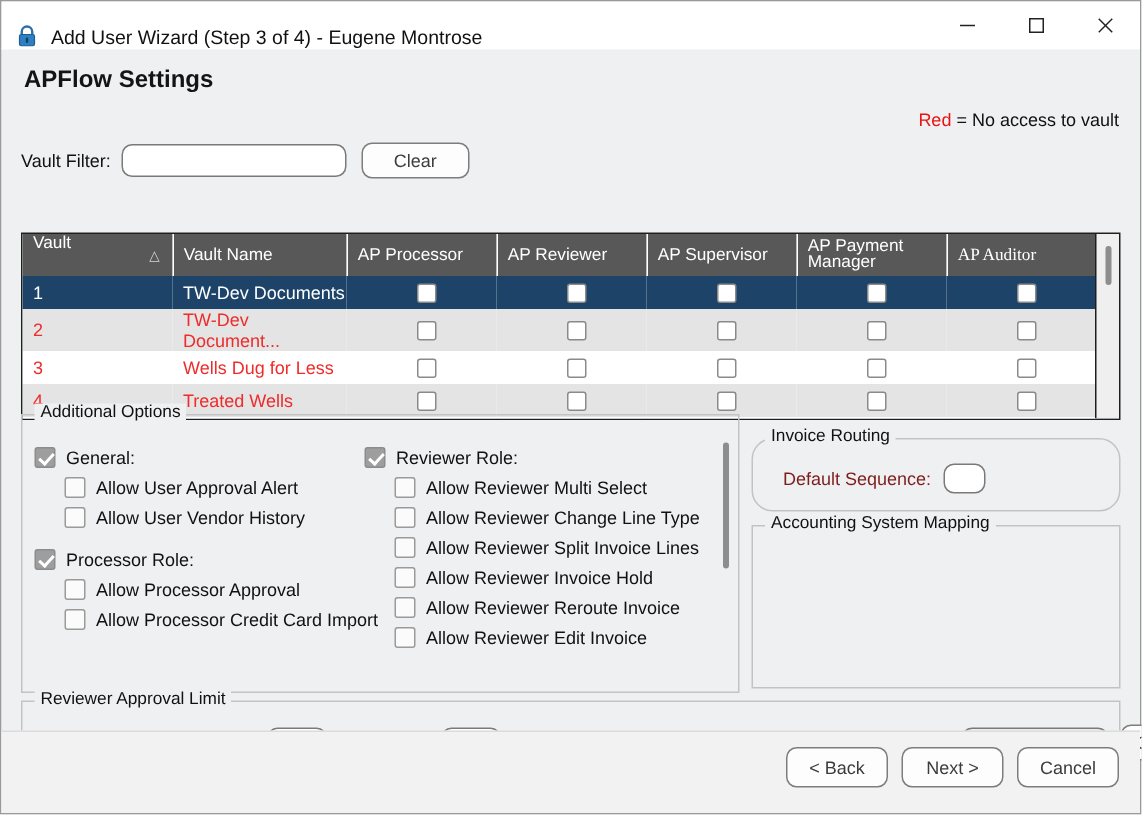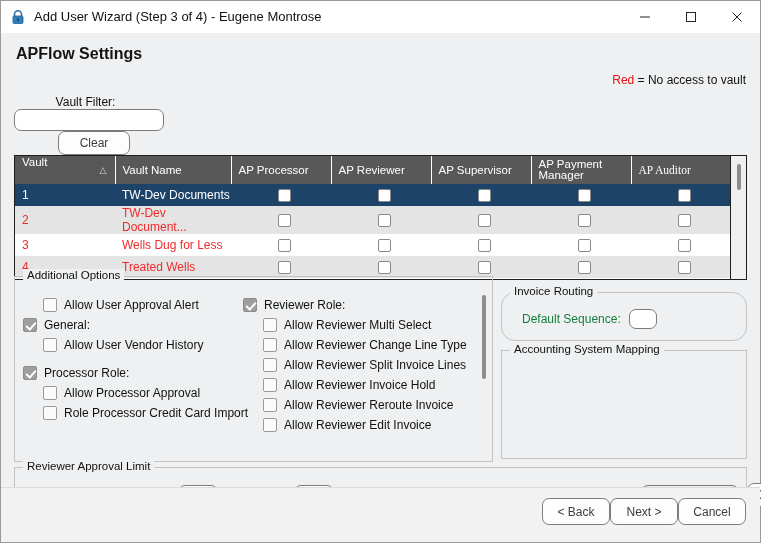--- a/index.html
+++ b/index.html
@@ -24,21 +24,21 @@
     background: #eef0f1;
     display: flex;
     flex-direction: column;
   }
 
   
   .titlebar {
     height: 31px;
     background: #ffffff;
     display: flex;
-    align-items: center;
+    align-items: flex-end;
     flex: 0 0 auto;
     border-bottom: 1px solid #ffffff;
   }
   .title-icon {
     width: 16px;
     height: 16px;
     margin-left: 9px;
     margin-right: 8px;
     flex: 0 0 auto;
   }
@@ -86,21 +86,20 @@
   }
   .legend .red { color: #e81313; }
 
   
   .filter-row {
     position: absolute;
     left: 13px;
     top: 62px;
     display: flex;
     align-items: center;
-    flex-direction: column;
   }
   .filter-label {
     font-size: 12px;
     margin-right: 7px;
     color: #111;
   }
   .tx {
     box-sizing: border-box;
     border: 1px solid #7a7a7a;
     border-radius: 7px;
@@ -290,21 +289,21 @@
     border-radius: 2px;
   }
 
   
   .row-inline {
     position: absolute;
     display: flex;
     align-items: center;
   }
   #inv-row { left: 20px; top: 16px; }
-  .lbl-plain { font-size: 12px; color: #15803d; white-space: nowrap; }
+  .lbl-plain { font-size: 12px; color: #7f1d1d; white-space: nowrap; }
   .seq-input { width: 28px; height: 20px; margin-left: 8px; }
 
   
   #rev-row { left: 8px; top: 15px; }
   #rev-row .lbl-plain { margin-right: 6px; }
   .small-input { width: 40px; height: 20px; margin: 0 10px 0 2px; }
   .amount-input {
     width: 98px;
     height: 21px;
     margin-left: 8px;
@@ -321,20 +320,21 @@
     bottom: 0;
     height: 54px;
     background: #f2f2f2;
     border-top: 1px solid #dcdcdc;
   }
   .footer-btns {
     position: absolute;
     right: 14px;
     top: 10px;
     display: flex;
+    gap: 9px;
     padding-left: 8px;
   }
   .foot-btn { width: 68px; height: 27px; }
 </style>
 </head>
 <body>
 
 <div class="window">
 
   <div class="titlebar">
@@ -461,43 +461,43 @@
       </div>
       <div class="vscroll">
         <div class="thumb"></div>
       </div>
     </div>
 
     <div class="group" id="group-additional">
       <span class="g-title">Additional Options</span>
 
       <div class="opt-col left">
-        <div class="opt indent">
-          <span class="box"></span>
-          <span class="lbl">Allow User Approval Alert</span>
-        </div>
         <div class="opt">
           <span class="box checked"></span>
           <span class="lbl">General:</span>
         </div>
         <div class="opt indent">
           <span class="box"></span>
+          <span class="lbl">Allow User Approval Alert</span>
+        </div>
+        <div class="opt indent">
+          <span class="box"></span>
           <span class="lbl">Allow User Vendor History</span>
         </div>
         <div class="opt" style="margin-top:8px">
           <span class="box checked"></span>
           <span class="lbl">Processor Role:</span>
         </div>
         <div class="opt indent">
           <span class="box"></span>
           <span class="lbl">Allow Processor Approval</span>
         </div>
         <div class="opt indent">
           <span class="box"></span>
-          <span class="lbl">Role Processor Credit Card Import</span>
+          <span class="lbl">Allow Processor Credit Card Import</span>
         </div>
       </div>
 
       <div class="opt-col right">
         <div class="opt">
           <span class="box checked"></span>
           <span class="lbl">Reviewer Role:</span>
         </div>
         <div class="opt indent">
           <span class="box"></span>

